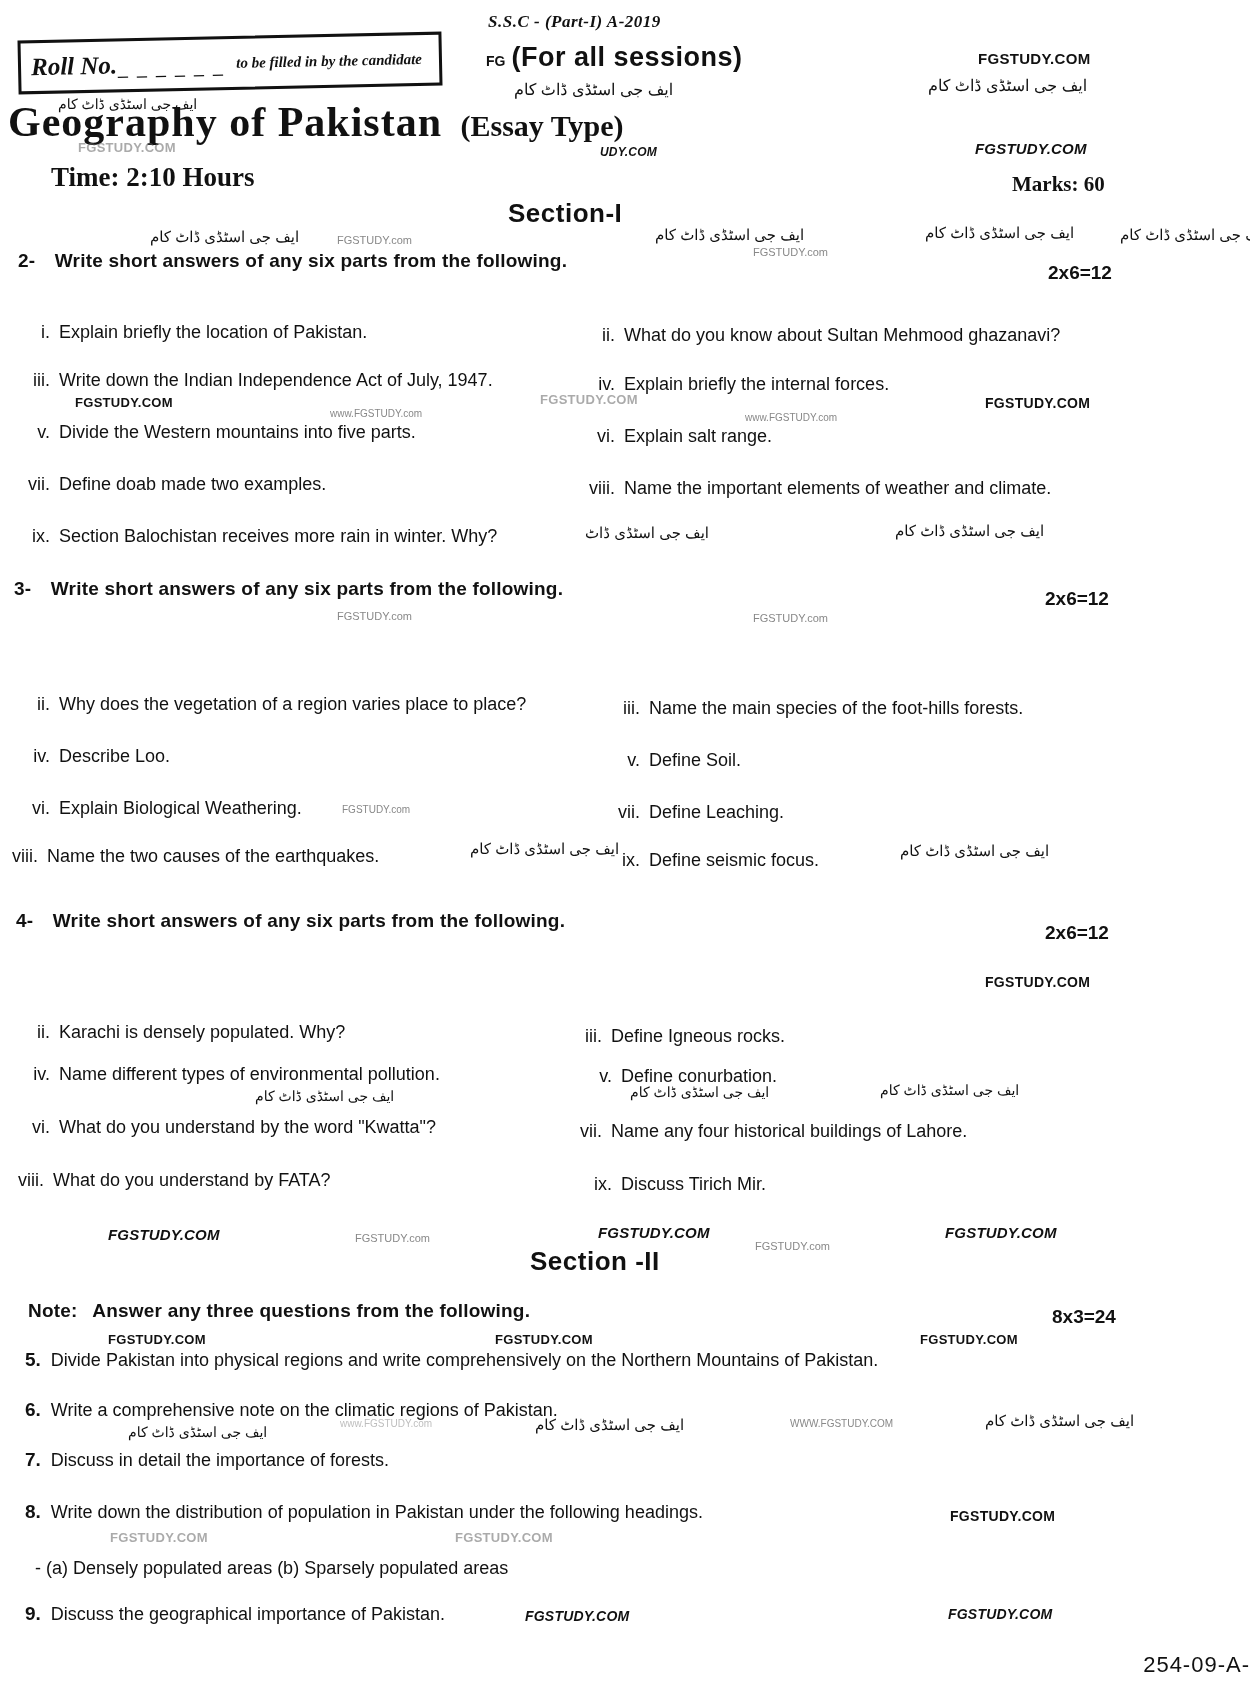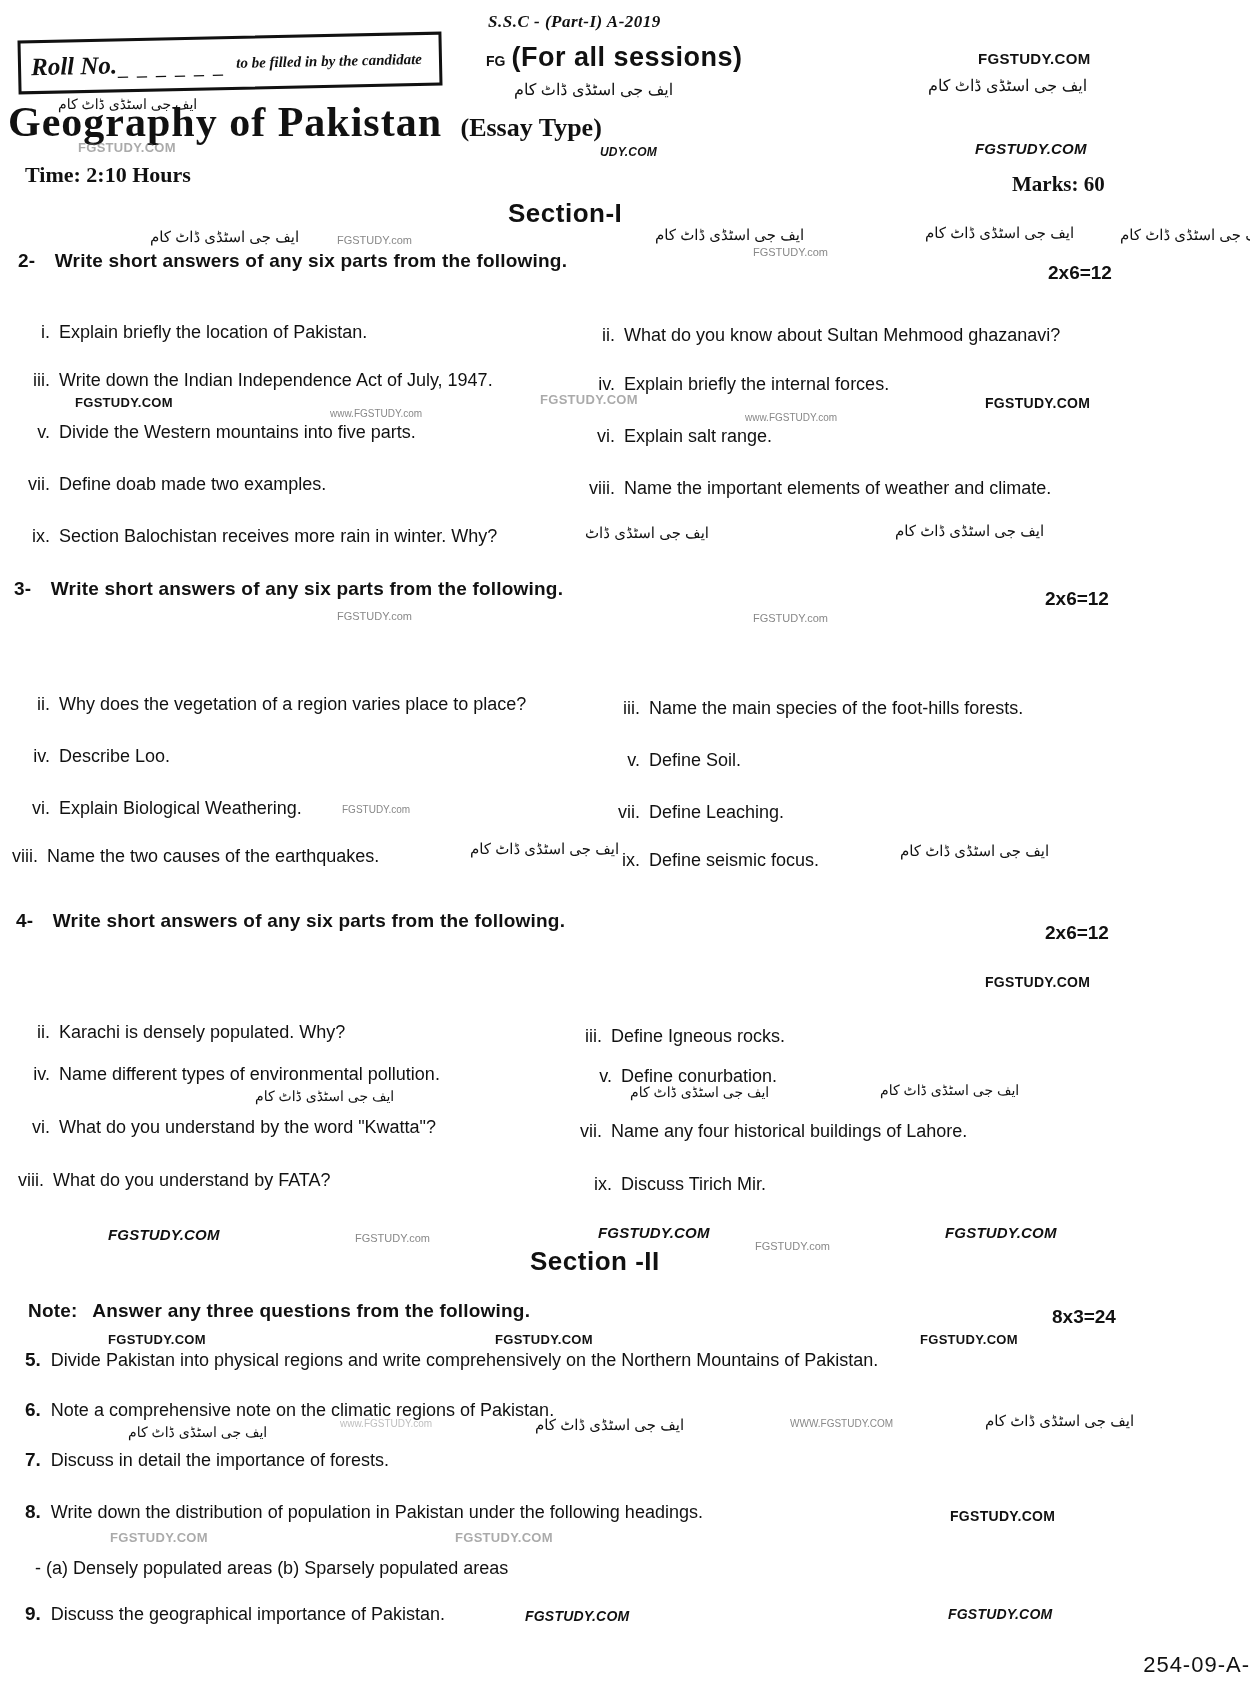--- a/index.html
+++ b/index.html
@@ -17,22 +17,22 @@
     left:18px;top:36px;width:424px;height:54px;border:3px solid #111;
     transform:rotate(-1.2deg);display:flex;align-items:center;padding:0 10px;box-sizing:border-box;
   }
   .rolllabel{font-size:25px;}
   .rolldash{font-size:20px;letter-spacing:2px;margin:6px 2px 0 2px;font-weight:bold;}
   .rollnote{font-size:15px;margin-left:8px;}
   .sessionwrap{display:flex;align-items:baseline;gap:6px;}
   .fgpre{font-size:14px;font-weight:bold;}
   .session{font-size:27px;font-weight:bold;letter-spacing:.5px;}
   .title{font-size:42px;letter-spacing:1px;}
-  .titletype{font-size:26px;margin-left:14px;margin-top:10px;}
-  .time{font-size:22px;}
+  .titletype{font-size:30px;margin-left:14px;margin-top:10px;}
+  .time{font-size:27px;margin-left:26px;}
   .marksTotal{font-size:21px;}
   .sechead{font-size:26px;font-weight:bold;letter-spacing:.5px;}
   .ph{font-size:19px;font-weight:bold;letter-spacing:.2px;}
   .ph .qn{display:inline-block;margin-right:14px;}
   .mk{font-size:19px;font-weight:bold;}
   .p{font-size:18px;line-height:20px;}
   .pn{display:inline-block;min-width:30px;text-align:right;margin-right:9px;}
   .qb{font-weight:bold;font-size:19px;display:inline-block;margin-right:10px;}
   .wmB{font-size:13px;font-weight:bold;letter-spacing:.3px;}
   .wmI{font-size:15px;font-weight:bold;font-style:italic;letter-spacing:.2px;}
@@ -173,21 +173,21 @@
     <span>Answer any three questions from the following.</span>
   </div>
   <div class="abs mk" style="left:1052px;top:1306px">8x3=24</div>
 
   <div class="abs wmB" style="left:108px;top:1332px">FGSTUDY.COM</div>
   <div class="abs wmB" style="left:495px;top:1332px">FGSTUDY.COM</div>
   <div class="abs wmB" style="left:920px;top:1332px">FGSTUDY.COM</div>
 
   <div class="abs p" style="left:25px;top:1350px"><span class="qb">5.</span><span>Divide Pakistan into physical regions and write comprehensively on the Northern Mountains of Pakistan.</span></div>
 
-  <div class="abs p" style="left:25px;top:1400px"><span class="qb">6.</span><span>Note a comprehensive note on the climatic regions of Pakistan.</span></div>
+  <div class="abs p" style="left:25px;top:1400px"><span class="qb">6.</span><span>Write a comprehensive note on the climatic regions of Pakistan.</span></div>
   <div class="abs wmu" style="left:128px;top:1424px;font-size:14px">ایف جی اسٹڈی ڈاٹ کام</div>
   <div class="abs wms faded" style="left:340px;top:1418px;font-size:10px">www.FGSTUDY.com</div>
   <div class="abs wmu" style="left:535px;top:1416px">ایف جی اسٹڈی ڈاٹ کام</div>
   <div class="abs wms" style="left:790px;top:1418px;font-size:10px">WWW.FGSTUDY.COM</div>
   <div class="abs wmu" style="left:985px;top:1412px">ایف جی اسٹڈی ڈاٹ کام</div>
 
   <div class="abs p" style="left:25px;top:1450px"><span class="qb">7.</span><span>Discuss in detail the importance of forests.</span></div>
 
   <div class="abs p" style="left:25px;top:1502px"><span class="qb">8.</span><span>Write down the distribution of population in Pakistan under the following headings.</span></div>
   <div class="abs wmB" style="left:950px;top:1508px;font-size:14px">FGSTUDY.COM</div>

